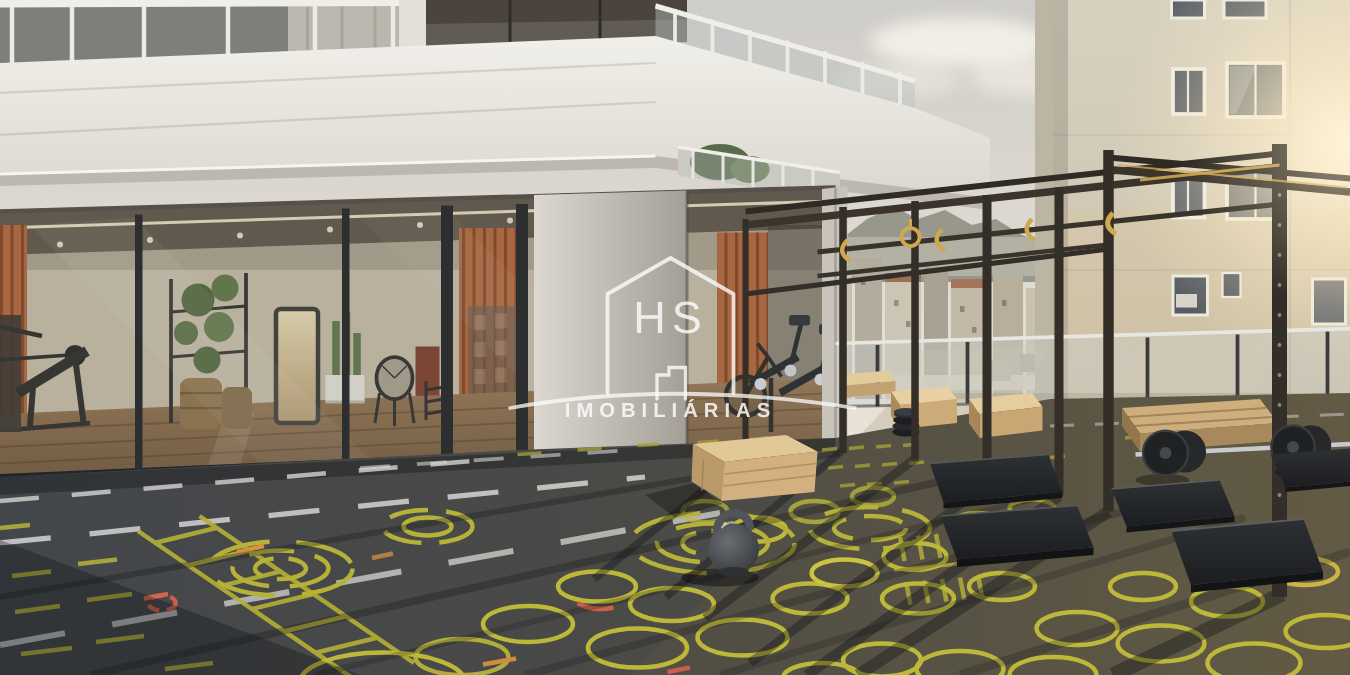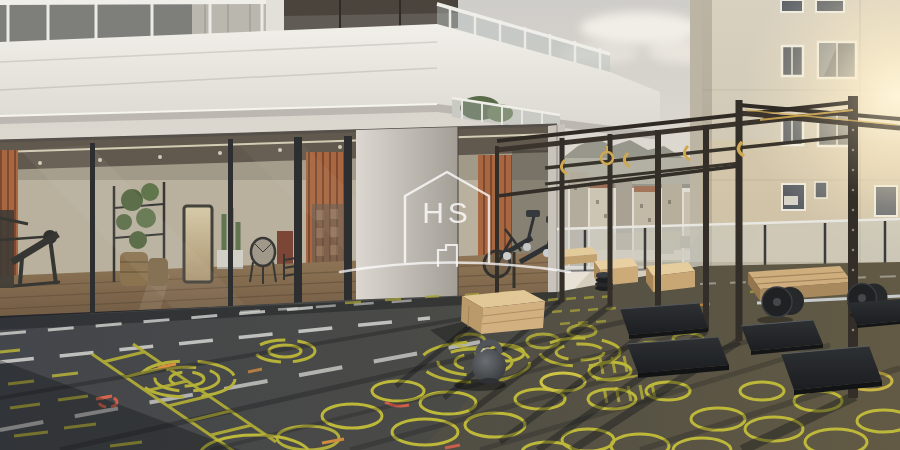--- a/index.html
+++ b/index.html
@@ -664,14 +664,15 @@
   <circle cx="898" cy="96" r="110" fill="url(#sunG)" opacity="0.55"></circle>
 </svg>
 
 <div class="watermark">
   <svg class="wm-svg" width="250" height="125" viewBox="0 0 250 125">
     <polyline points="75,97 75,31 117,7 159,31 159,97" fill="none" stroke="rgba(252,252,252,0.8)" stroke-width="2.5" stroke-linecap="round" stroke-linejoin="round"></polyline>
     <path d="M108,101 L108,85 L116,85 L116,80 L127,80 L127,101" fill="none" stroke="rgba(252,252,252,0.8)" stroke-width="2.2" stroke-linecap="round"></path>
     <path d="M10,107 Q117,88 240,107" fill="none" stroke="rgba(252,252,252,0.75)" stroke-width="2.5" stroke-linecap="round"></path>
   </svg>
   <div class="wm-hs">HS</div>
+  <div class="wm-co">IMOBILIÁRIAS</div>
 </div>
 </div>
 
 </body></html>

